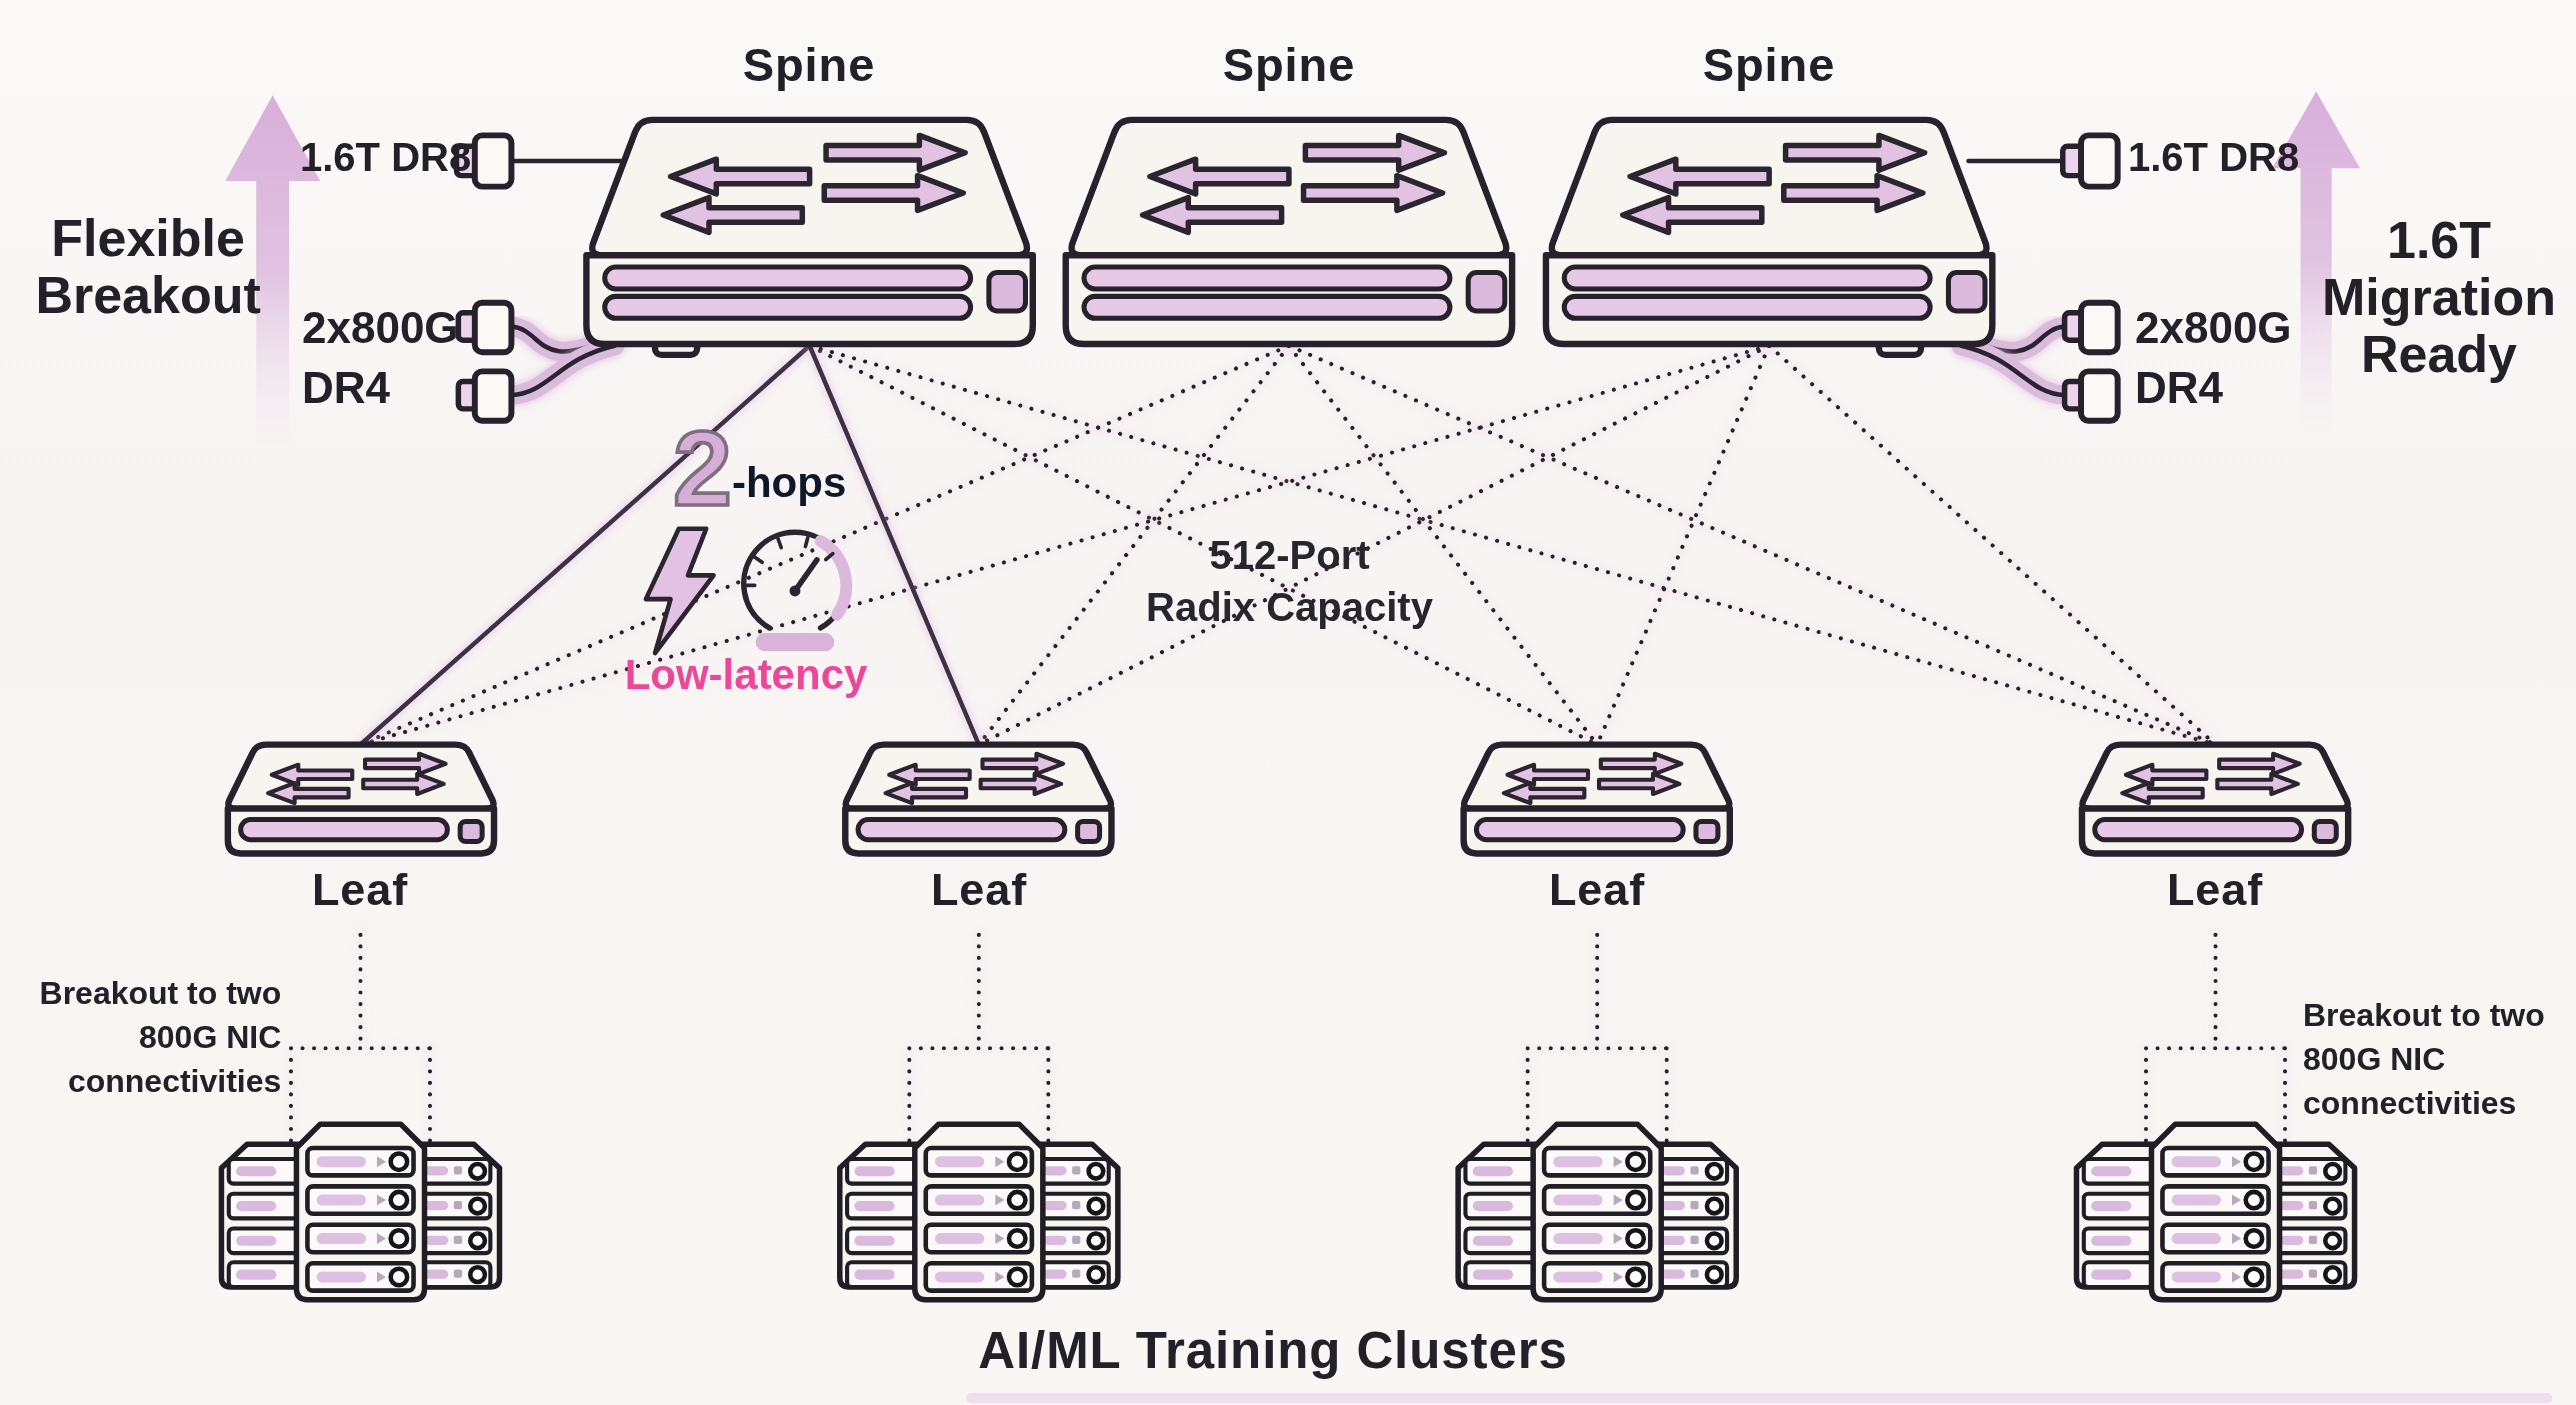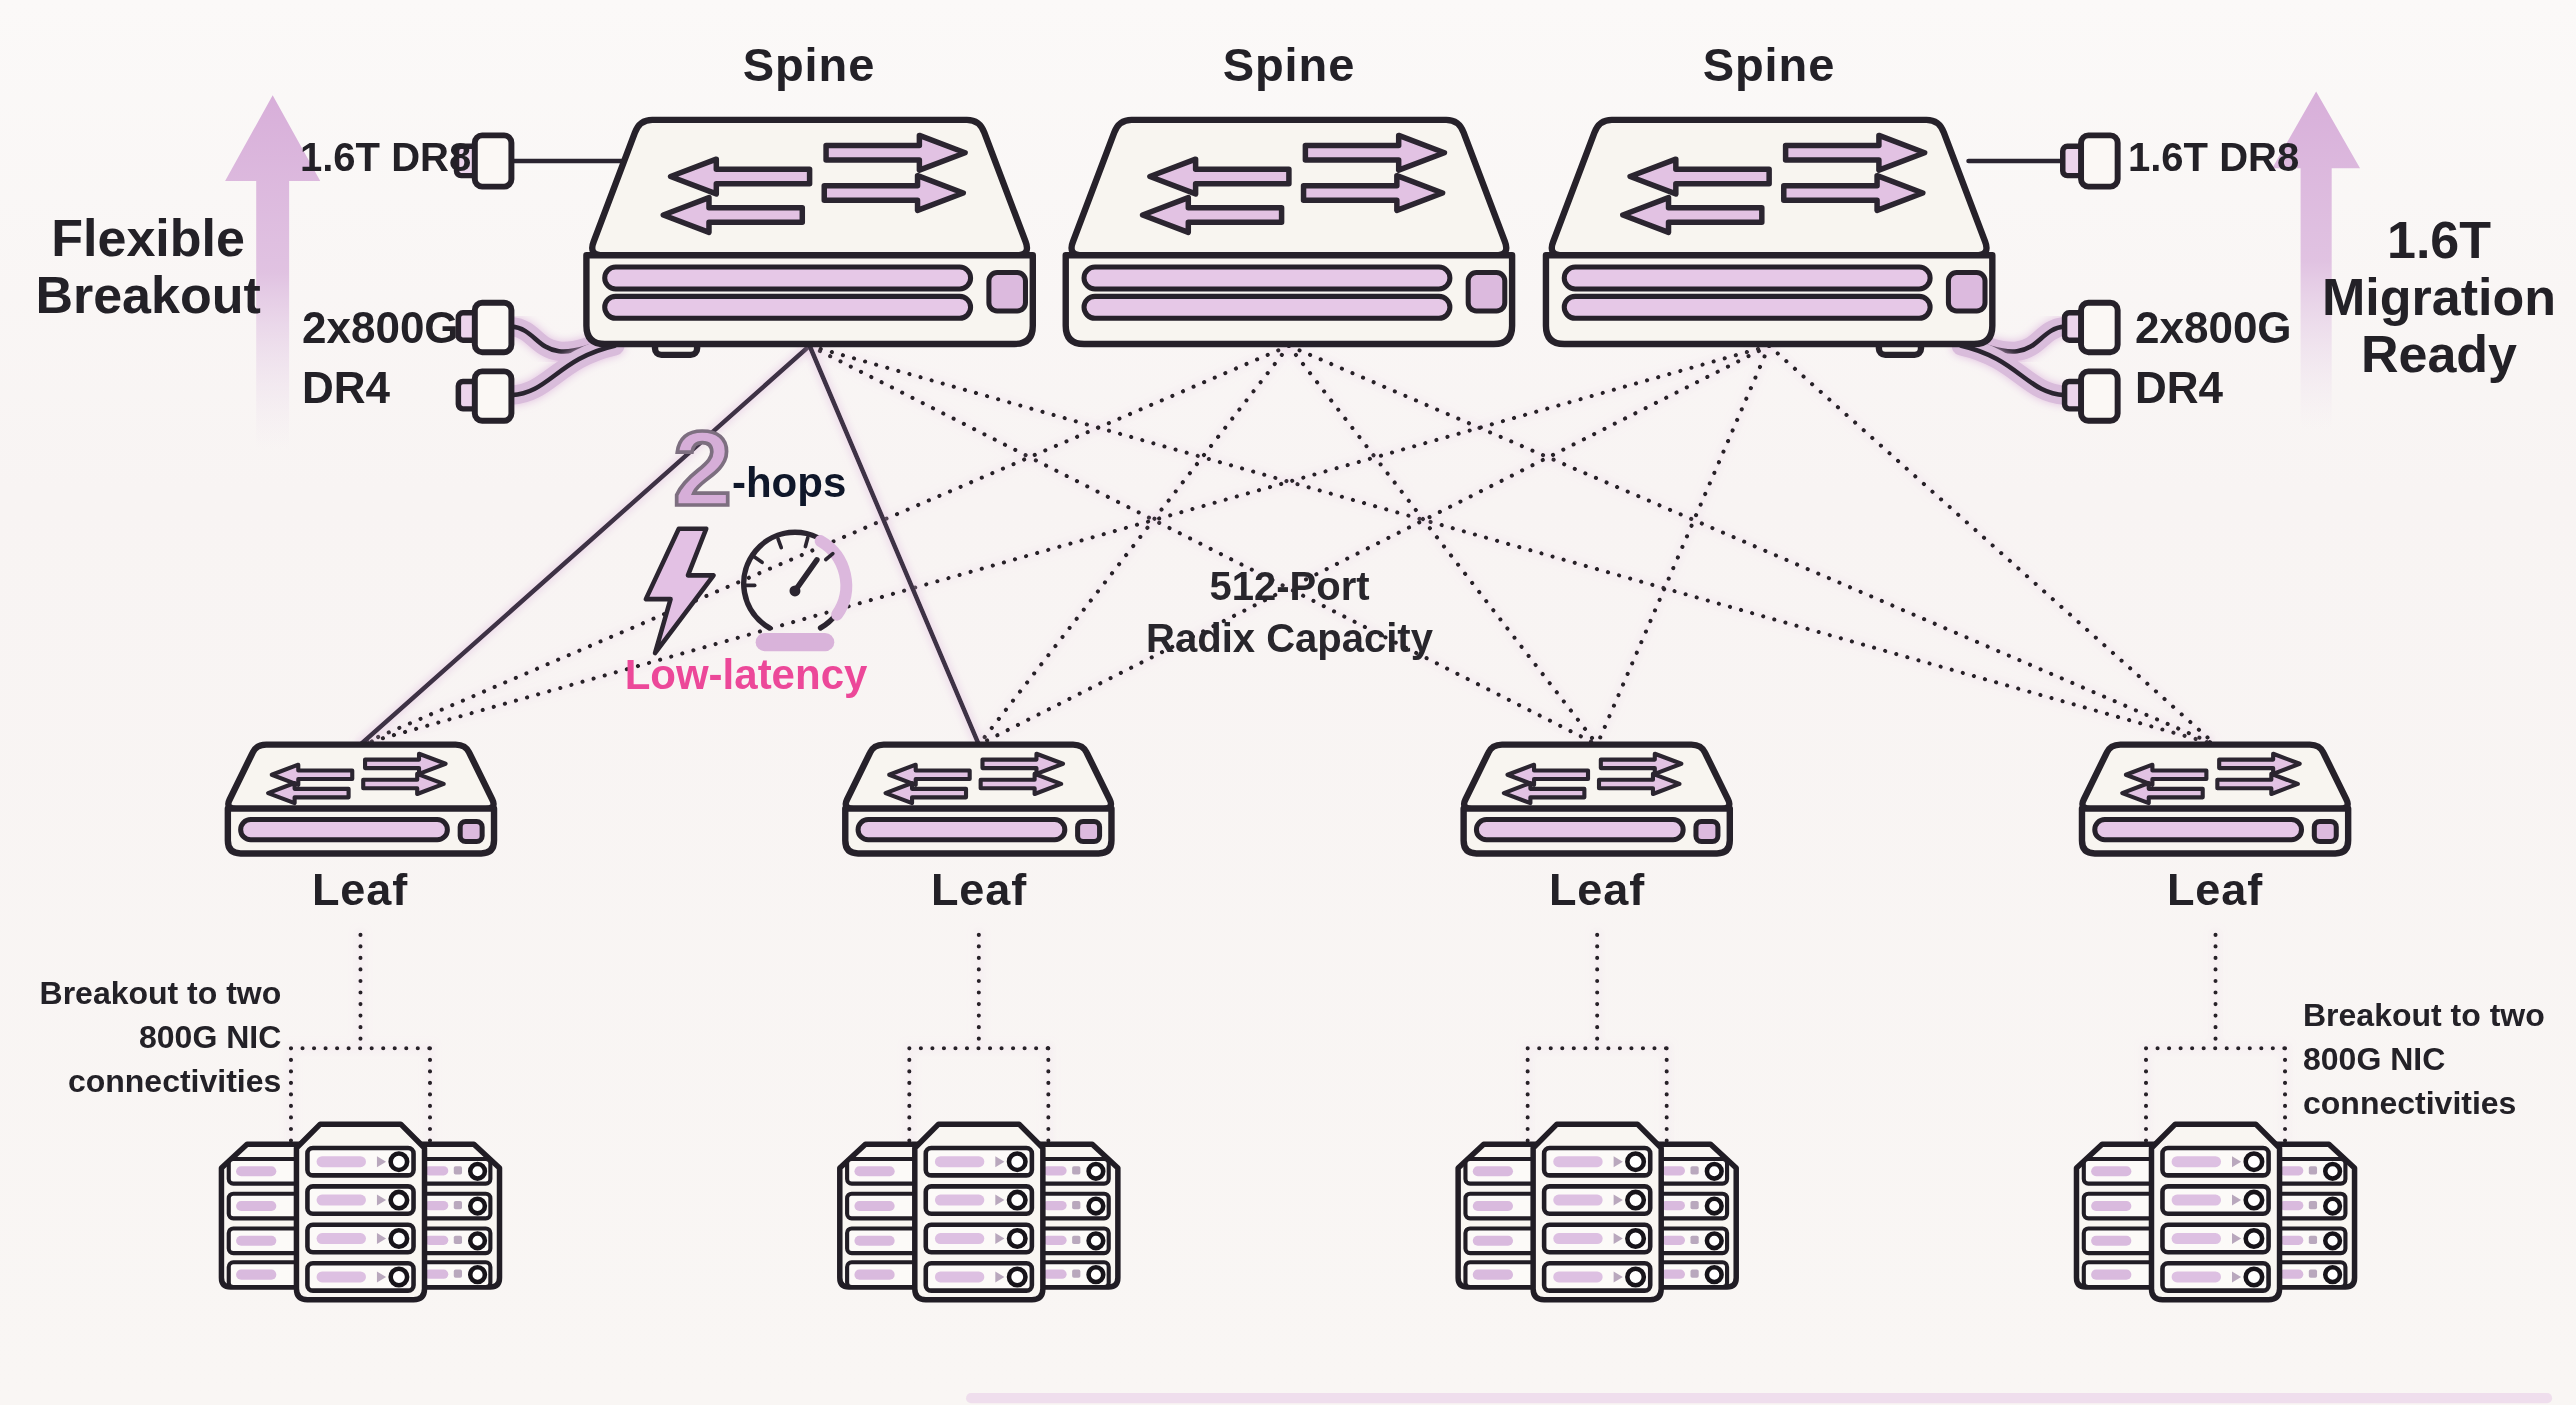--- a/index.html
+++ b/index.html
@@ -292,30 +292,31 @@
     <span class="ln">Migration</span>
     <span class="ln">Ready</span>
   </div>
 
   <div class="lbl hops" style="left:673px;top:423px">
     <span class="num">2</span>
     <span class="suf">-hops</span>
   </div>
   <div class="lbl lowlat" style="left:607px;top:651px">Low-latency</div>
 
-  <div class="lbl radix" style="left:1123px;top:560px">
+  <div class="lbl radix" style="left:1123px;top:529px">
     <span class="ln">512-Port</span>
     <span class="ln">Radix Capacity</span>
   </div>
 
   <div class="lbl note" style="left:7.3px;top:971px;width:274px;text-align:right">
     <span class="ln">Breakout to two</span>
     <span class="ln">800G NIC</span>
     <span class="ln">connectivities</span>
   </div>
   <div class="lbl note" style="left:2303px;top:993px;width:302px;text-align:left">
     <span class="ln">Breakout to two</span>
     <span class="ln">800G NIC</span>
     <span class="ln">connectivities</span>
   </div>
 
+  <div class="lbl title" style="left:951px;top:1321px">AI/ML Training Clusters</div>
 </div>
 
 
 </body></html>

